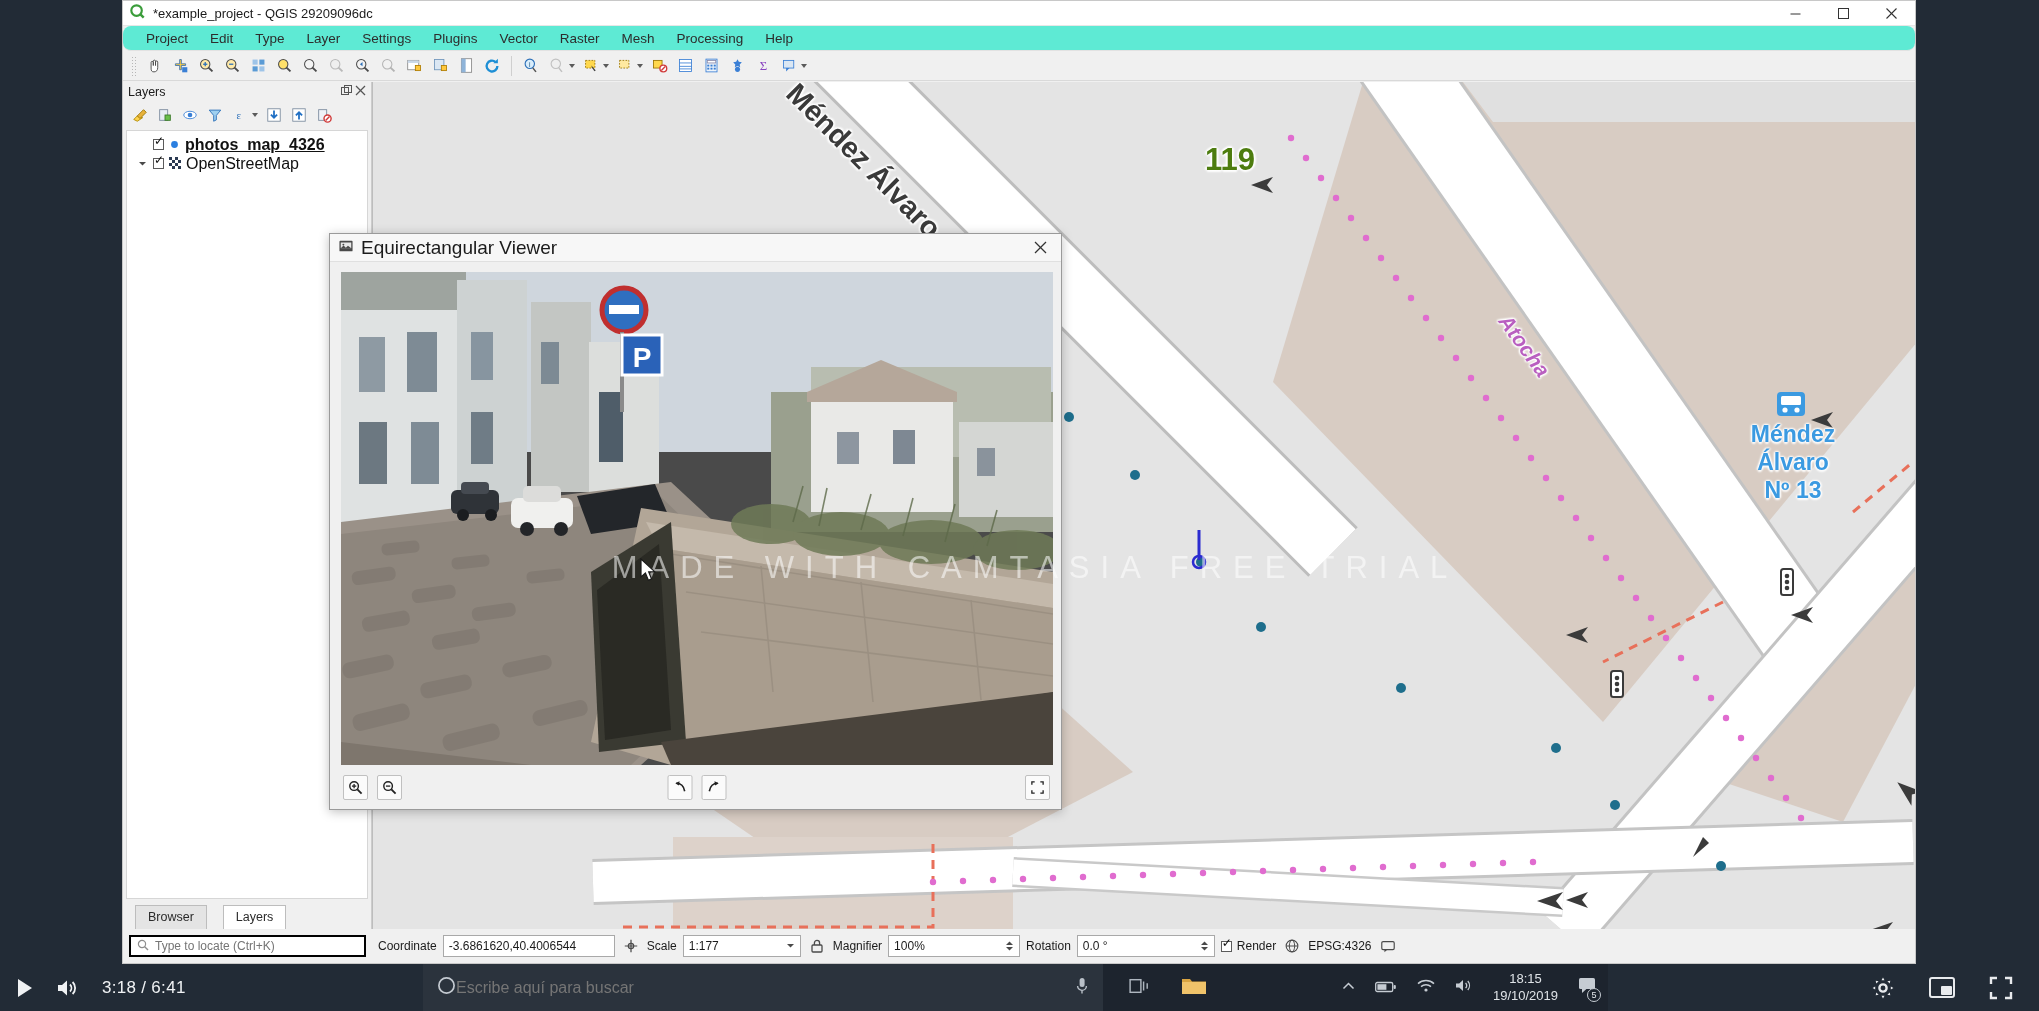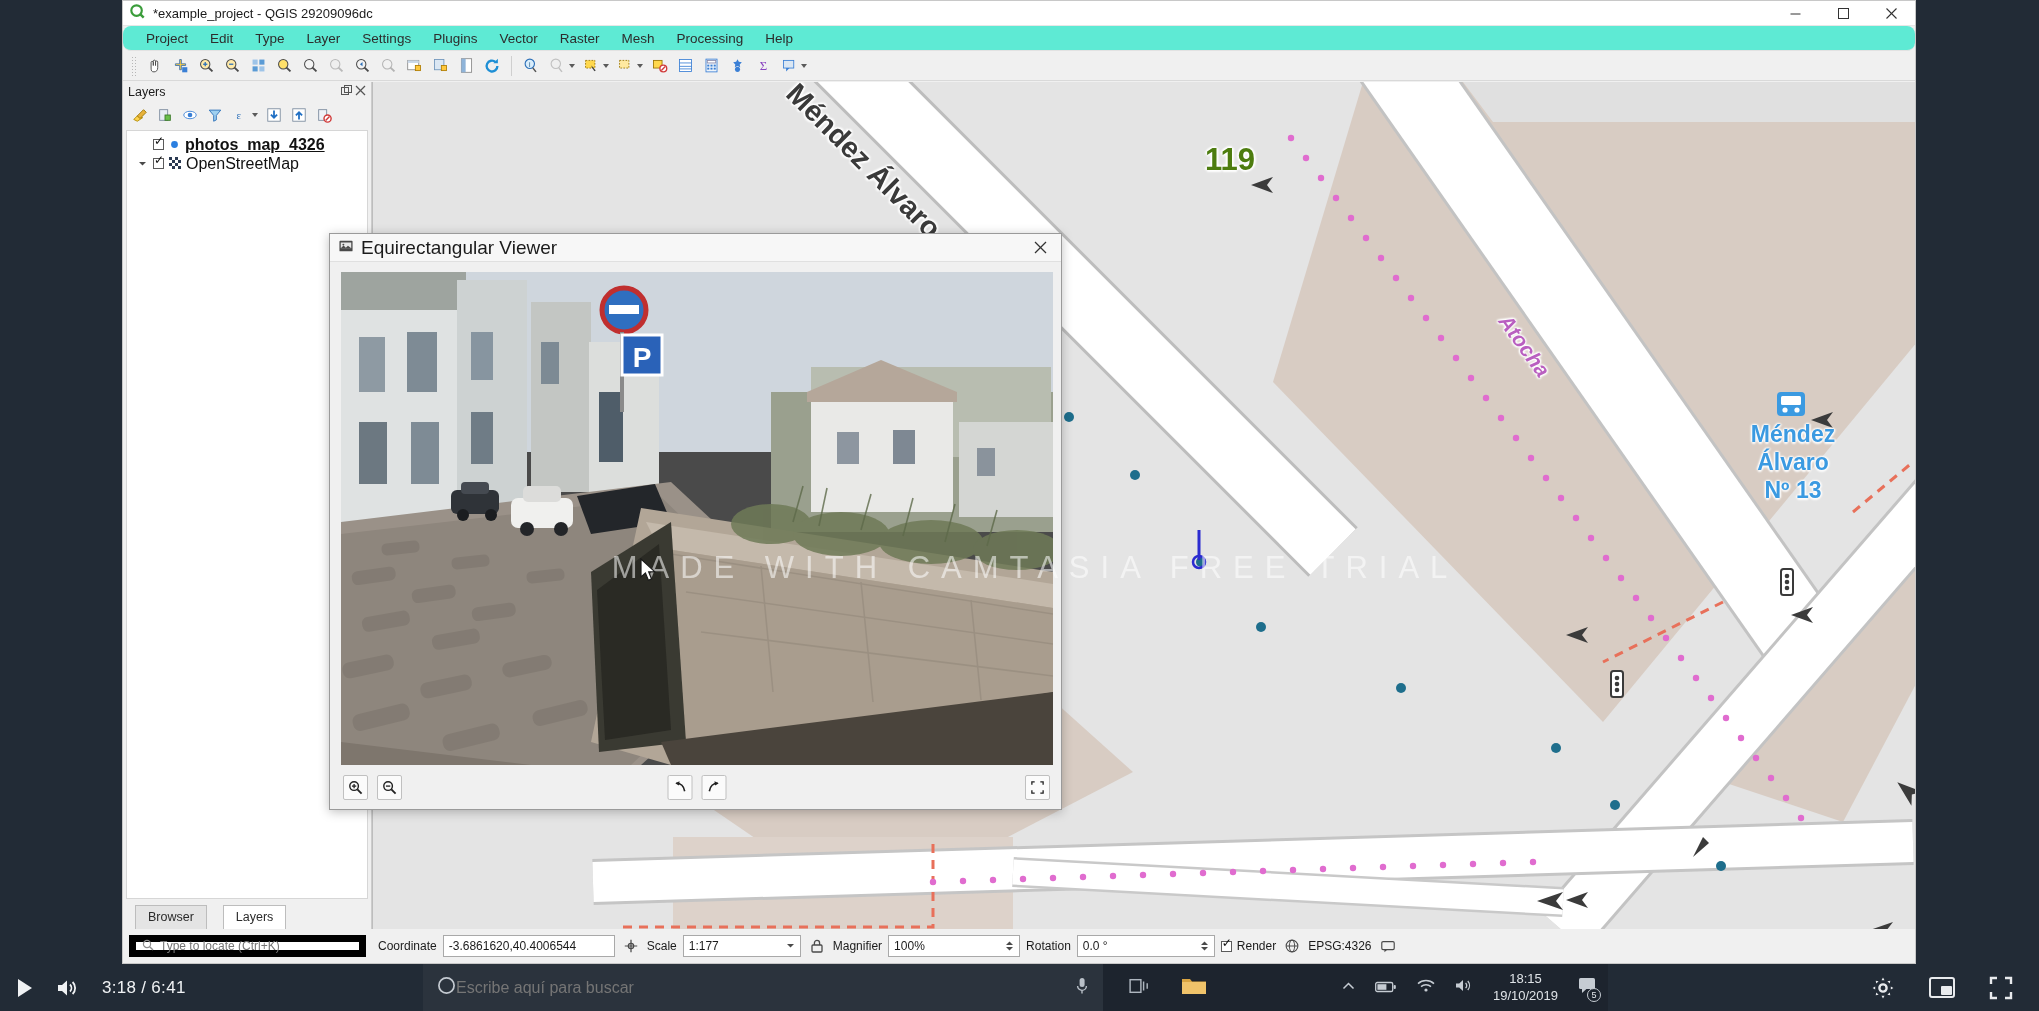--- a/index.html
+++ b/index.html
@@ -70,21 +70,21 @@
   .panel-tabs { height:27px; display:flex; align-items:flex-end; padding-left:12px; gap:16px; background:#f0f0f0; }
   .ptab { font-size:12.5px; padding:4px 12px 5px 12px; border:1px solid #bdbdbd; border-bottom:none;
           background:#e4e4e4; color:#2b2b2b; cursor:pointer; }
   .ptab.sel { background:#ffffff; }
 
   .mapview { flex:1; position:relative; overflow:hidden; background:#e3e3e3; border-left:1px solid #bdbdbd; }
 
   
   .locator { position:absolute; left:0; bottom:0; width:249px; height:34px; background:#f0f0f0;
              display:flex; align-items:center; padding:0 6px; }
-  .locator-box { flex:1; height:22px; background:#fff; border:7px solid #000000; display:flex; align-items:center;
+  .locator-box { flex:1; height:22px; background:#fff; border:2px solid #000000; display:flex; align-items:center;
                  gap:6px; padding:0 6px; font-size:12px; color:#8d8d8d; }
 
   .statusbar { position:absolute; left:249px; right:0; bottom:0; height:34px; background:#f0f0f0;
                display:flex; align-items:center; gap:6px; padding:0 6px; font-size:12px; color:#1b1b1b; }
   .sb-lbl { white-space:nowrap; }
   .sb-field { height:22px; border:1px solid #a9a9a9; background:#fff; display:flex; align-items:center;
               padding:0 5px; font-size:12px; }
   .sb-spin { display:flex; flex-direction:column; justify-content:center; margin-left:auto; padding-left:4px; }
   .sb-ico { width:20px; height:20px; display:flex; align-items:center; justify-content:center; cursor:pointer; }
   .sb-render { display:flex; align-items:center; gap:5px; }

